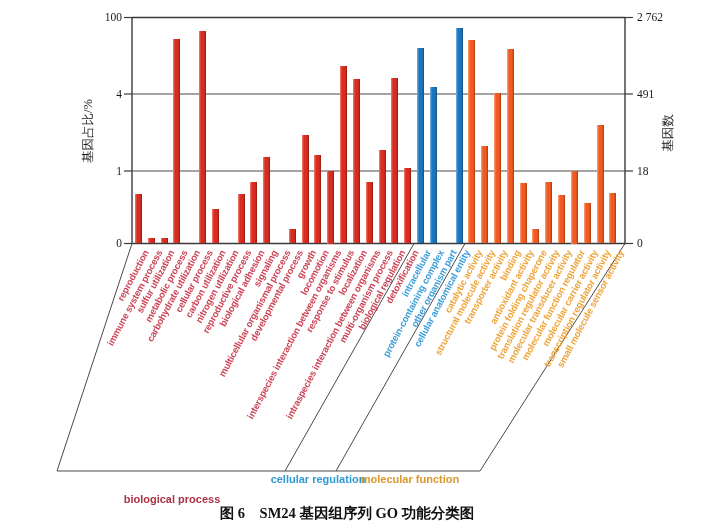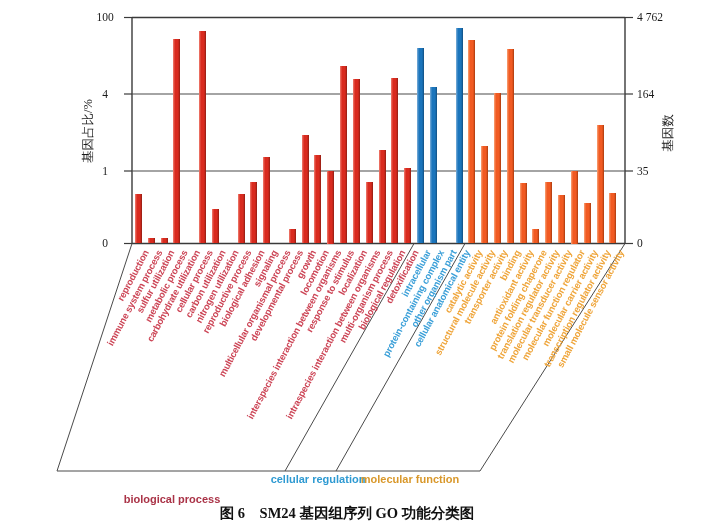--- a/index.html
+++ b/index.html
@@ -10,21 +10,21 @@
   #frame-svg{position:absolute;left:0;top:0;width:708px;height:532px;}
   .bar{position:absolute;width:7px;}
   .cat-label{
     position:absolute;white-space:nowrap;font-size:9.5px;font-weight:bold;
     letter-spacing:-0.2px;transform:rotate(-62deg);transform-origin:100% 0;
   }
   .ytick{
     position:absolute;font-family:"Liberation Serif","DejaVu Serif",serif;
     font-size:11.5px;color:#1a1a1a;line-height:13px;
   }
-  .ytick-left{width:34px;text-align:center;}
+  .ytick-left{width:34px;text-align:right;}
   .ytick-right{text-align:left;}
   .axis-title{
     position:absolute;font-family:"Liberation Serif","DejaVu Serif",serif;
     font-size:12.5px;color:#1a1a1a;white-space:nowrap;
     transform:translate(-50%,-50%) rotate(-90deg);
   }
   .legend-label{
     position:absolute;top:473px;font-size:11px;font-weight:bold;white-space:nowrap;
     transform:translateX(-50%);
   }
@@ -146,23 +146,23 @@
       <span class="cat-label" style="right: 104.98px; top: 248px; color: rgb(239, 165, 58);">transcription regulator activity</span>
       <span class="cat-label" style="right: 92.16px; top: 248px; color: rgb(239, 165, 58);">small molecule sensor activity</span>
     </div>
   <div id="yticks-left">
       <div class="ytick ytick-left" style="left: 88px; top: 11px;">100</div>
       <div class="ytick ytick-left" style="left: 88px; top: 87.5px;">4</div>
       <div class="ytick ytick-left" style="left: 88px; top: 164.5px;">1</div>
       <div class="ytick ytick-left" style="left: 88px; top: 237px;">0</div>
     </div>
   <div id="yticks-right">
-      <div class="ytick ytick-right" style="left: 637px; top: 11px;">4 762</div>
-      <div class="ytick ytick-right" style="left: 637px; top: 87.5px;">164</div>
-      <div class="ytick ytick-right" style="left: 637px; top: 164.5px;">35</div>
+      <div class="ytick ytick-right" style="left: 637px; top: 11px;">2 762</div>
+      <div class="ytick ytick-right" style="left: 637px; top: 87.5px;">491</div>
+      <div class="ytick ytick-right" style="left: 637px; top: 164.5px;">18</div>
       <div class="ytick ytick-right" style="left: 637px; top: 237px;">0</div>
     </div>
 
   <div class="axis-title" style="left:88px;top:131px;">基因占比/%</div>
   <div class="axis-title" style="left:668px;top:133px;">基因数</div>
 
   <div id="legend-layer">
       <div class="legend-label" style="left: 172px; color: rgb(170, 51, 71); margin-top: 20px;">biological process</div>
       <div class="legend-label" style="left: 318px; color: rgb(46, 154, 210);">cellular regulation</div>
       <div class="legend-label" style="left: 410px; color: rgb(217, 152, 43);">molecular function</div>

